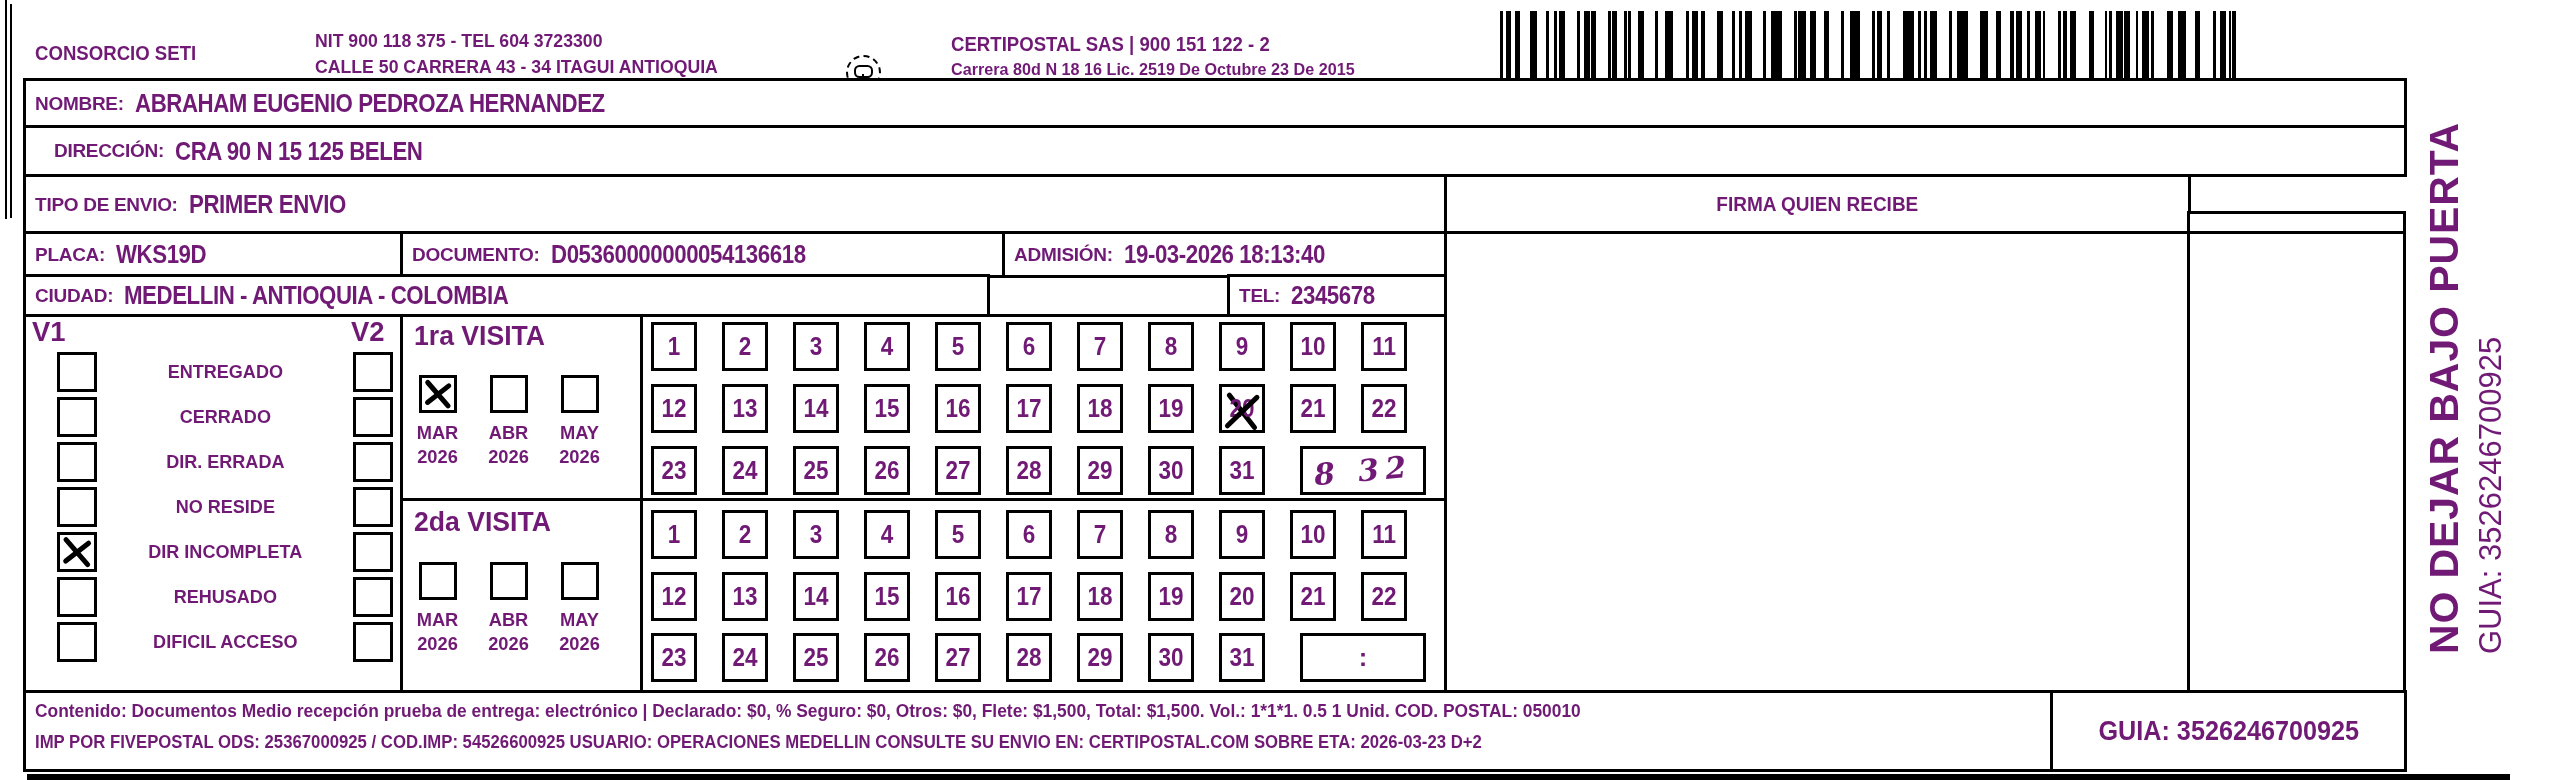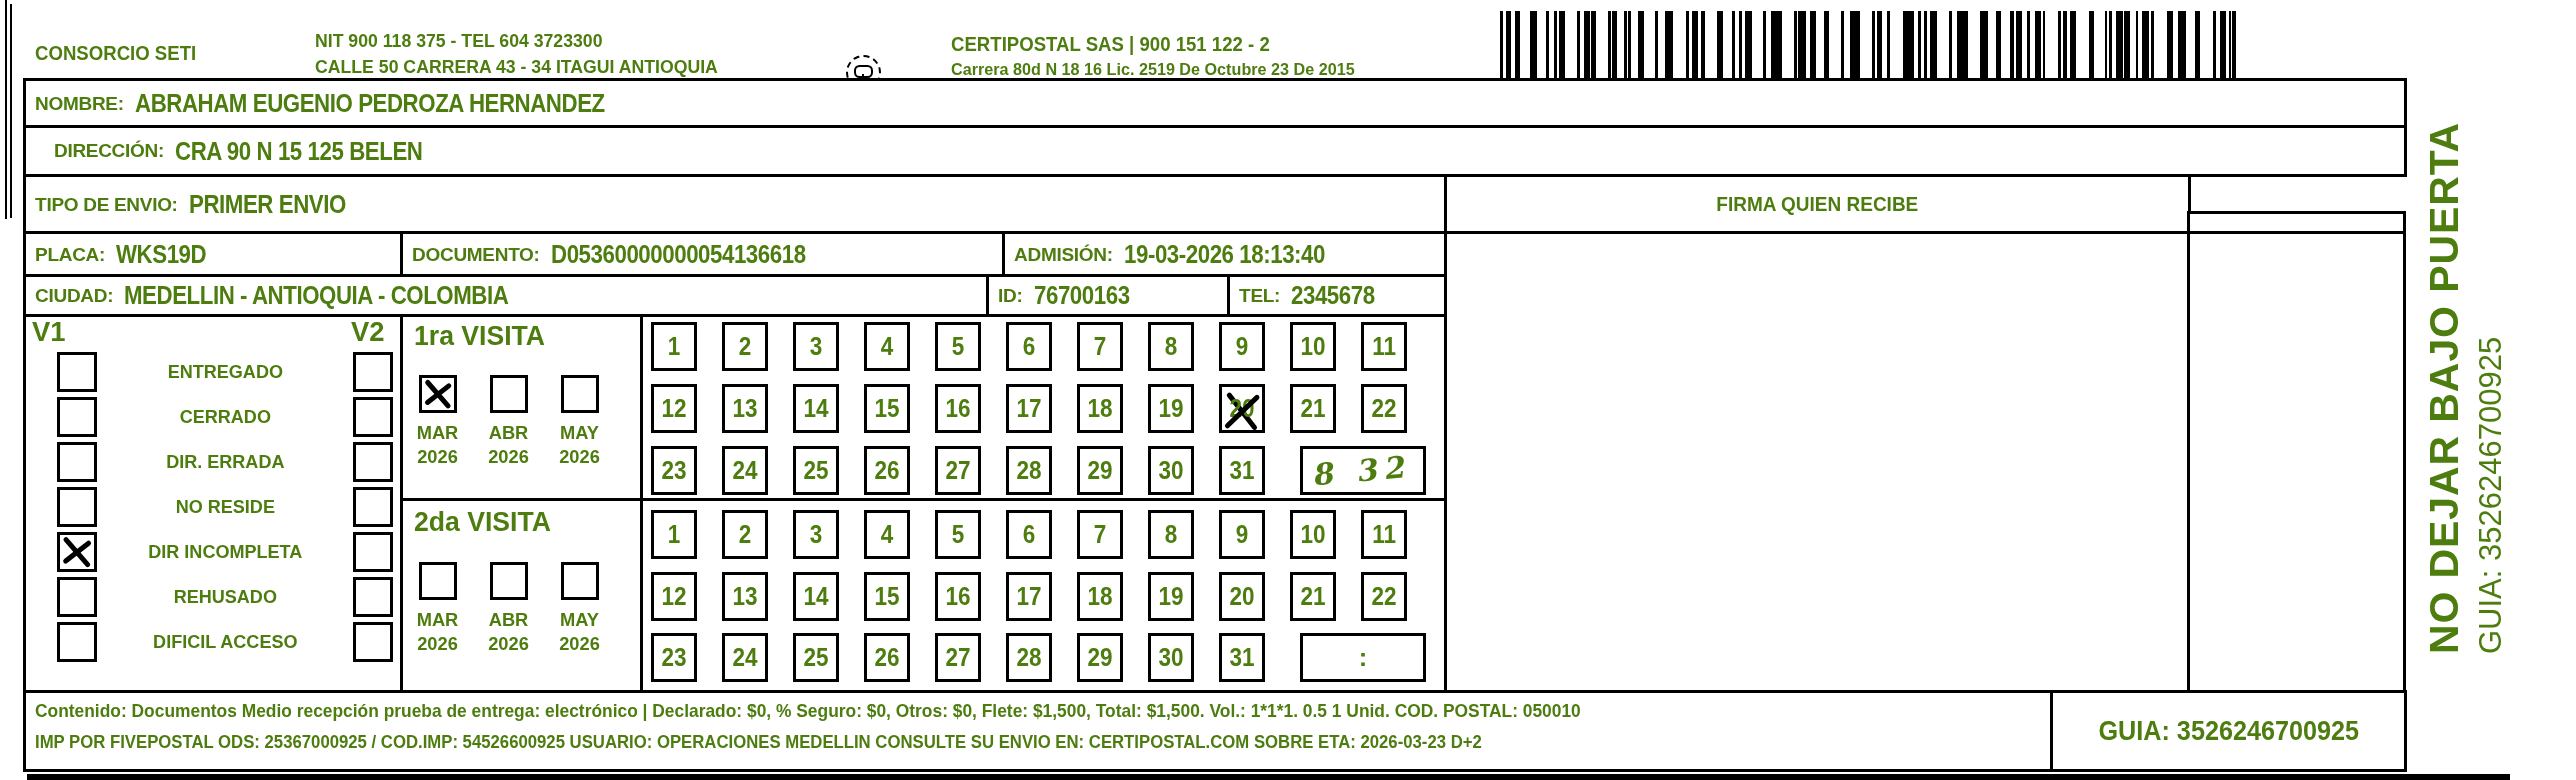--- a/index.html
+++ b/index.html
@@ -1,17 +1,17 @@
 <!DOCTYPE html>
 <html style="font-size:14.6px"><head>
 <meta charset="utf-8">
 <style>
   html,body{margin:0;padding:0;background:#fff;}
   #page{position:relative;width:2576px;height:781px;background:#ffffff;overflow:hidden;
-        font-family:"Liberation Sans",sans-serif;color:#4d7c0f;}
+        font-family:"Liberation Sans",sans-serif;color:#701a75;}
   .cell{position:absolute;border:3.7px solid #000;box-sizing:border-box;background:#fff;}
   .lv{display:flex;align-items:center;gap:11px;padding-left:9.1px;overflow:hidden;white-space:nowrap;}
   .lbl{font-size:19px;font-weight:bold;letter-spacing:-0.3px;}
   .val{font-size:25.6px;font-weight:bold;display:inline-block;transform:scaleX(.87);transform-origin:left center;letter-spacing:-0.5px;white-space:nowrap;}
   .hline{position:absolute;background:#000;}
   .hdr-txt{position:absolute;font-weight:bold;white-space:nowrap;transform:scaleX(.93);transform-origin:left top;}
   
   .cb{width:40px;height:40px;border:3.7px solid #000;box-sizing:border-box;position:relative;background:#fff;flex:0 0 auto;}
   .cb-m{width:38px;height:38px;}
   .xmark{position:absolute;left:0;top:0;width:100%;height:100%;}
@@ -112,24 +112,20 @@
   </div>
   <div class="cell lv" style="left:1002px;top:231px;width:445px;height:47px;">
     <span class="lbl">ADMISIÓN:</span>
     <span class="val">19-03-2026 18:13:40</span>
   </div>
 
   <div class="cell lv" style="left:23px;top:274px;width:967px;height:43px;">
     <span class="lbl">CIUDAD:</span>
     <span class="val">MEDELLIN - ANTIOQUIA - COLOMBIA</span>
   </div>
-  <div class="cell lv" style="left:986px;top:274px;width:245px;height:43px;">
-    <span class="lbl">ID:</span>
-    <span class="val">76700163</span>
-  </div>
   <div class="cell lv" style="left:1227px;top:274px;width:220px;height:43px;">
     <span class="lbl">TEL:</span>
     <span class="val">2345678</span>
   </div>
 
   <div class="cell" style="left:23px;top:314px;width:380px;height:380px;"></div>
   <div class="vlab" style="left:32px;top:316px;">V1</div>
   <div class="vlab" style="left:351px;top:316px;text-align:center;">V2</div>
   <div id="status-rows">
 

